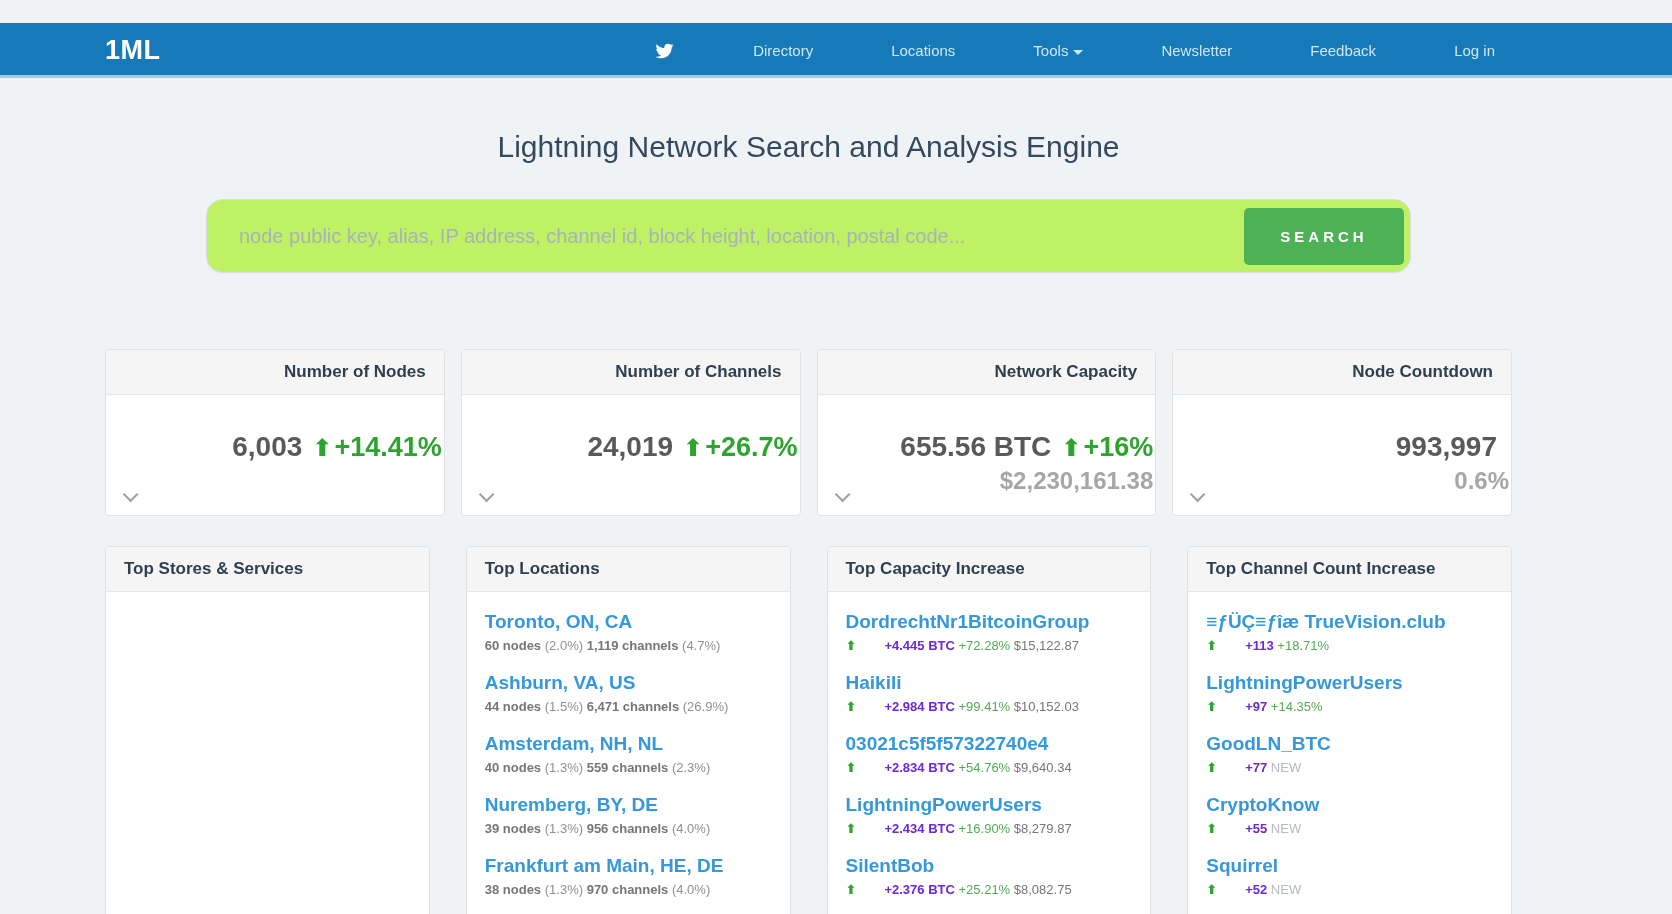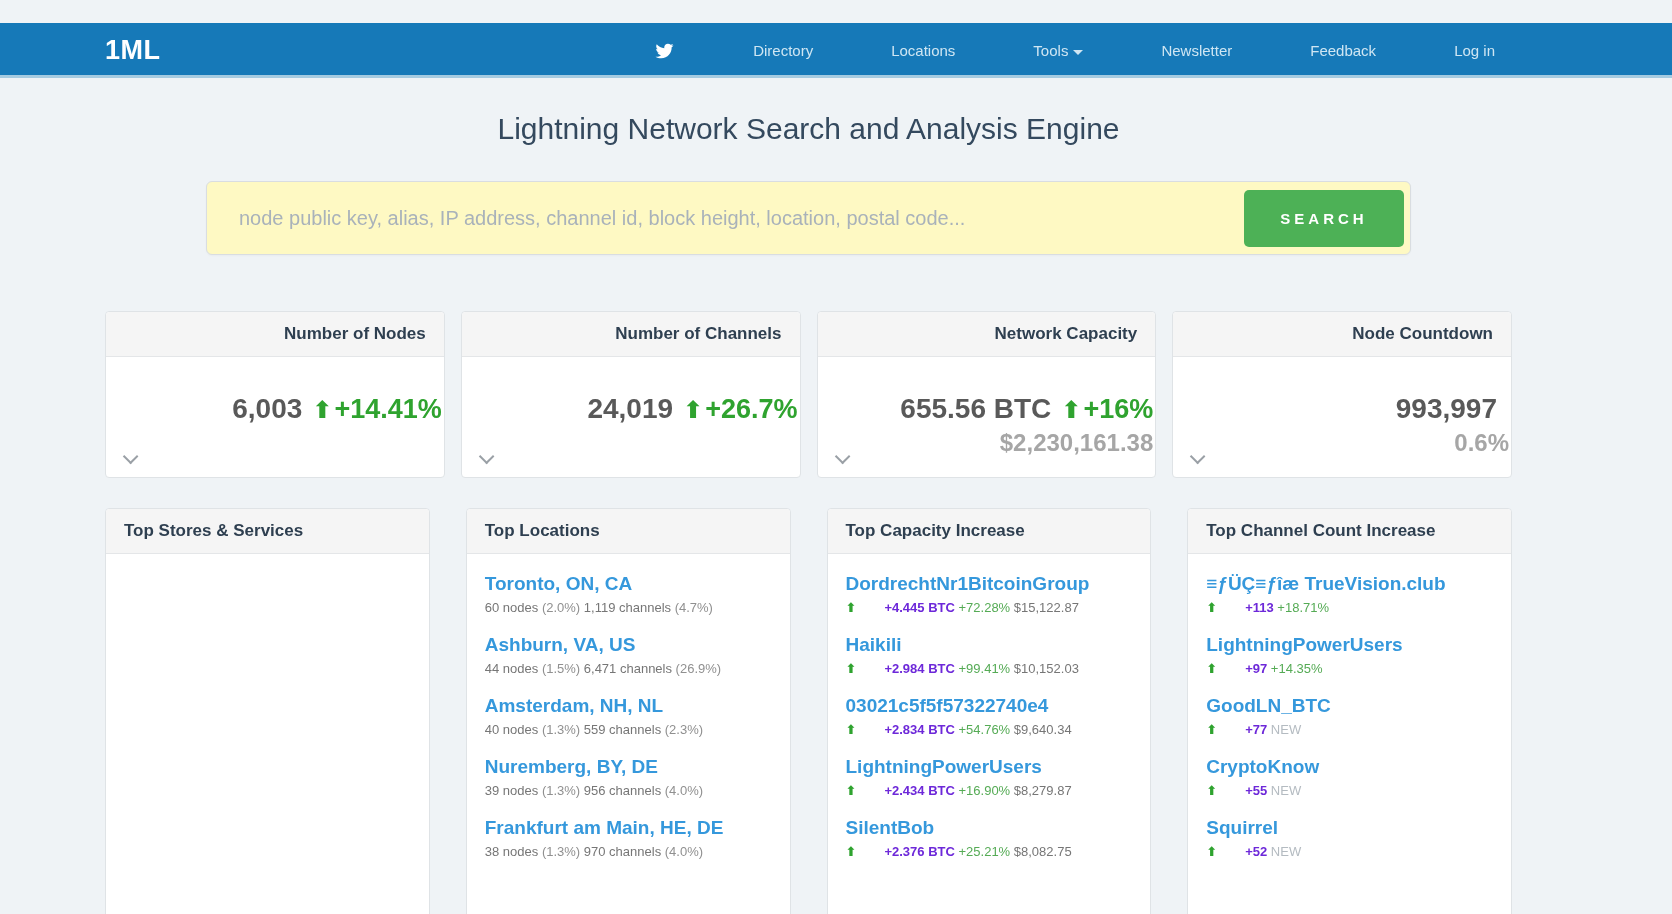--- a/index.html
+++ b/index.html
@@ -31,26 +31,26 @@
   .nav-link.icon-link { display: flex; align-items: center; }
   .caret {
     display: inline-block; margin-left: 5px; vertical-align: middle;
     width: 0; height: 0; border-left: 5px solid transparent;
     border-right: 5px solid transparent; border-top: 5px solid #cfe6f3;
   }
   .twitter-svg { width: 21px; height: 18px; fill: #ffffff; }
 
   
   .page-title {
-    margin-top: 34px; text-align: center; color: #34495e;
+    margin-top: 52px; text-align: center; color: #34495e;
     font-size: 30px; font-weight: 500;
   }
   .search-panel {
     margin: 35px auto 0; width: 1205px; height: 74px;
-    background: #fef9c3; border: 1px solid #d9dde1; border-radius: 6px;
+    background: #bef264; border: 1px solid #d9dde1; border-radius: 17px;
     display: flex; align-items: center;
     box-shadow: 0 1px 2px rgba(0,0,0,0.03);
   }
   .search-input {
     flex: 1; height: 100%; border: none; outline: none; background: transparent;
     font-size: 20px; color: #555; padding: 0 12px 0 32px;
     font-family: "Liberation Sans", "DejaVu Sans", sans-serif;
   }
   .search-input::placeholder { color: #a9b2ba; opacity: 1; }
   .search-btn {
@@ -65,21 +65,21 @@
   .card {
     background: #ffffff; border: 1px solid #dfe3e6; border-radius: 4px;
     flex: 1; min-width: 0;
   }
   .card-header {
     background: #f5f5f5; border-bottom: 1px solid #e4e6e8;
     border-radius: 4px 4px 0 0;
     padding: 12px 18px; font-size: 17px; font-weight: bold; color: #2e3f50;
     white-space: nowrap; overflow: hidden;
   }
-  .stat-row { display: flex; gap: 16px; margin-top: 56px; }
+  .stat-row { display: flex; gap: 16px; margin-top: 76px; }
   .stat-header { text-align: right; }
   .stat-body { position: relative; height: 120px; padding: 36px 2px 0; text-align: right; }
   .stat-line { white-space: nowrap; }
   .stat-value { font-size: 28px; font-weight: bold; color: #595959; }
   .up-arrow { color: #2fa32f; font-weight: bold; font-size: 24px; margin: 0 2px 0 10px;
               font-family: "DejaVu Sans", sans-serif; }
   .stat-change { font-size: 27px; font-weight: bold; color: #2fa32f; }
   .stat-secondary { font-size: 24px; font-weight: bold; color: #a6a6a6; margin-top: 4px; }
   .chev {
     position: absolute; left: 17px; bottom: 13px; width: 11px; height: 11px;
@@ -95,21 +95,21 @@
   .list-row { display: flex; gap: 36px; margin-top: 30px; }
   .list-card { height: 640px; }
   .list-body { padding: 18px 18px 0; }
   .item { margin-bottom: 15px; }
   .stores .item { margin-bottom: 40px; }
   .item-name {
     font-size: 19px; font-weight: bold; color: #3598dc; line-height: 24px;
     text-decoration: none; cursor: pointer; display: inline-block; white-space: nowrap;
   }
   .sub { font-size: 13px; line-height: 20px; margin-top: 2px; white-space: nowrap; }
-  .sub .strong { font-weight: normal; color: #767676; }
+  .sub .strong { font-weight: bold; color: #767676; }
   .sub .mut { color: #909090; }
   .sub .g-strong { font-weight: bold; color: #6d28d9; margin-left: 26px; }
   .sub .g { color: #55ab55; }
   .sub .usd { color: #767676; }
   .sub .new { color: #b4bbc1; }
   .sub .up-arrow-sm { color: #2fa32f; font-weight: bold; font-size: 13px; margin-right: 2px;
                       font-family: "DejaVu Sans", sans-serif; }
 </style>
 </head>
 <body>

